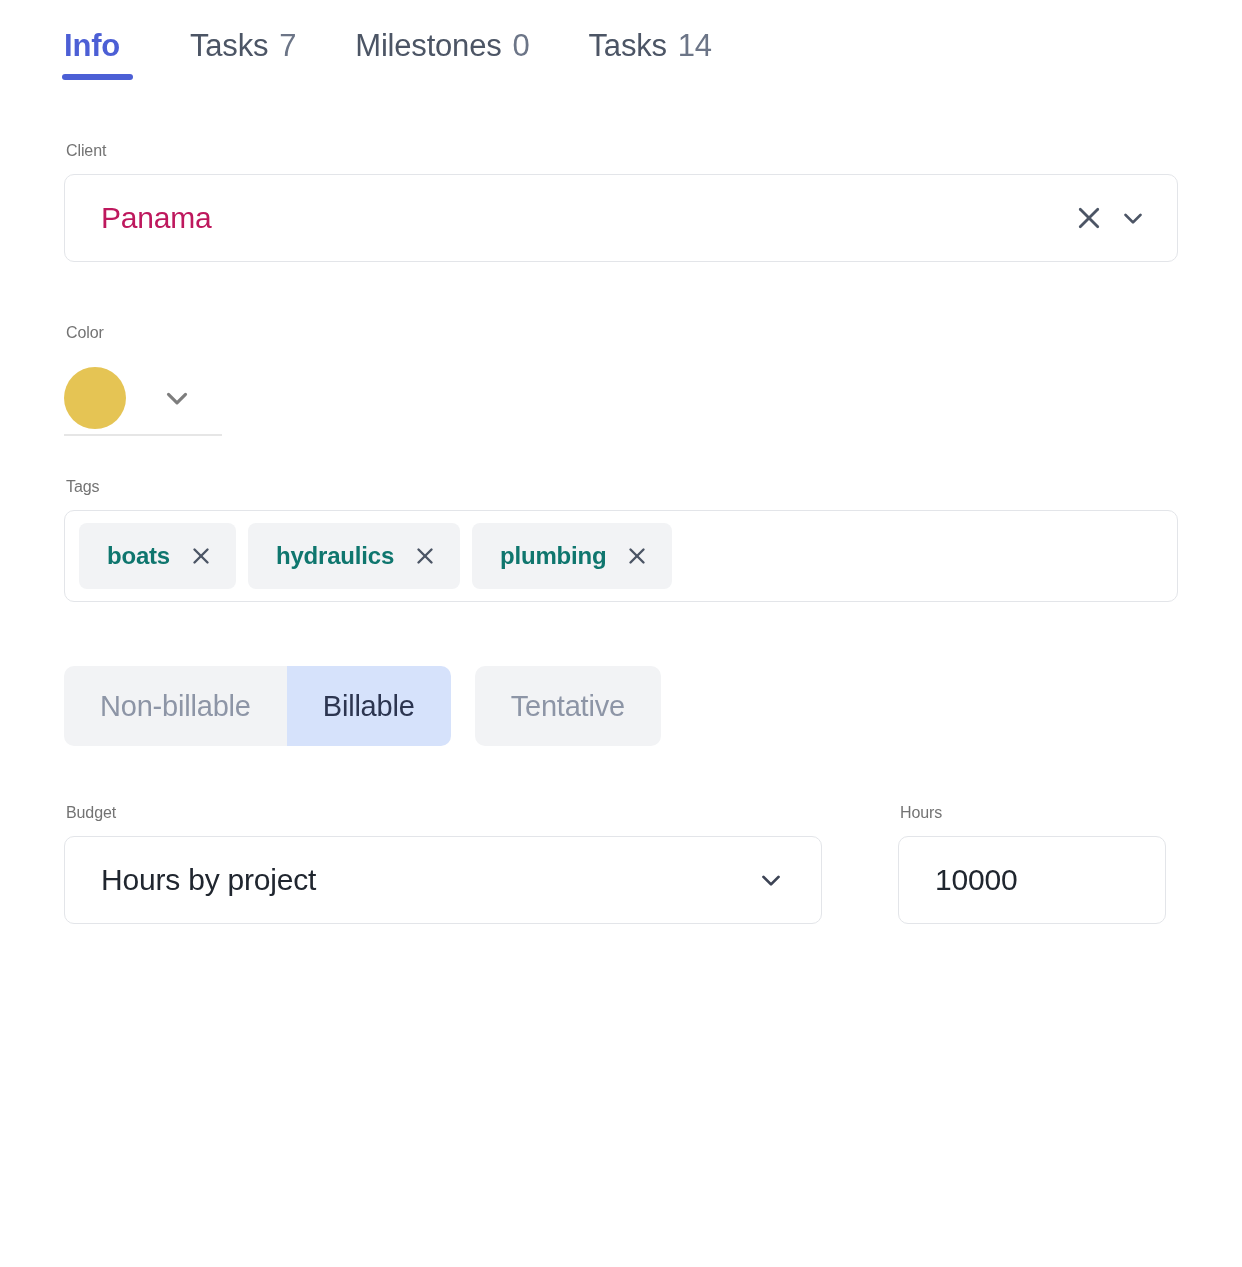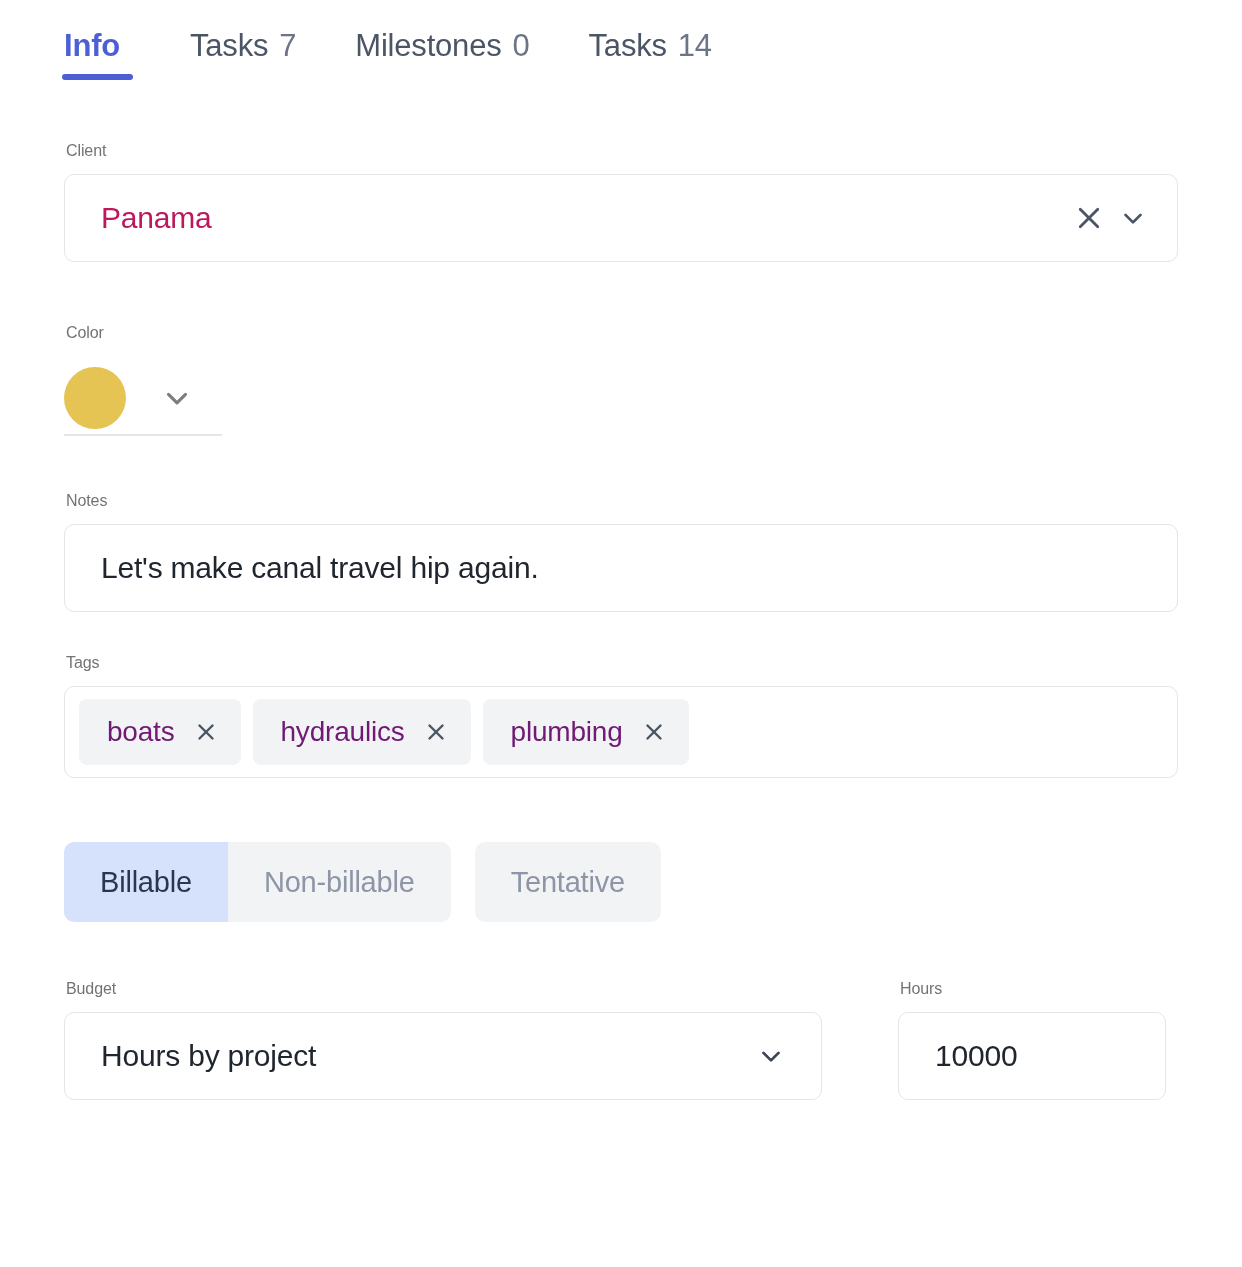--- a/index.html
+++ b/index.html
@@ -158,23 +158,24 @@
     display:flex;
     align-items:center;
     gap:18px;
     background:var(--chip-bg);
     border-radius:8px;
     height:66px;
     padding:0 22px 0 28px;
     cursor:default;
   }
   .tag .tag-text{
-    font-size:28px;
-    color:#701a75;
-    letter-spacing:-0.2px;
+    font-size:24px;
+    color:#0f766e;
+    letter-spacing:-0.2px;
+    font-weight:bold;
   }
   .tag .tag-x{
     cursor:pointer;
     display:flex;align-items:center;justify-content:center;
     width:26px;height:26px;
   }
 
   
   .segmented-row{
     display:flex;
@@ -288,26 +289,20 @@
       <div class="color-row">
         <span class="swatch" style="background: rgb(229, 196, 84);"></span>
         <span class="color-chev">
           <svg width="34" height="34" viewBox="0 0 24 24" fill="none" stroke="#7d7d7d" stroke-width="2.2" stroke-linecap="round" stroke-linejoin="round">
             <polyline points="6 9.5 12 15.5 18 9.5"></polyline>
           </svg>
         </span>
       </div>
     </div>
 
-    <div class="field">
-      <span class="label notes-label">Notes</span>
-      <div class="notes-box">
-        <span class="value">Let's make canal travel hip again.</span>
-      </div>
-    </div>
 
     <div class="field">
       <span class="label tags-label">Tags</span>
       <div class="tags-box">
         <span class="tag">
           <span class="tag-text">boats</span>
           <span class="tag-x">
             <svg width="24" height="24" viewBox="0 0 24 24" fill="none" stroke="#4c5565" stroke-width="2.4" stroke-linecap="round">
               <line x1="5.5" y1="5.5" x2="18.5" y2="18.5"></line>
                 <line x1="18.5" y1="5.5" x2="5.5" y2="18.5"></line>
@@ -330,25 +325,25 @@
               <line x1="5.5" y1="5.5" x2="18.5" y2="18.5"></line>
                 <line x1="18.5" y1="5.5" x2="5.5" y2="18.5"></line>
             </svg>
           </span>
         </span>
       </div>
     </div>
 
     <div class="segmented-row">
       <div class="seg-group">
+        <div class="seg">
+          <span>Non-billable</span>
+        </div>
         <div class="seg selected">
           <span>Billable</span>
-        </div>
-        <div class="seg">
-          <span>Non-billable</span>
         </div>
       </div>
       <div class="seg seg-single">
         <span>Tentative</span>
       </div>
     </div>
 
     <div class="bottom-row">
       <div class="budget-col">
         <span class="label sub-label">Budget</span>

